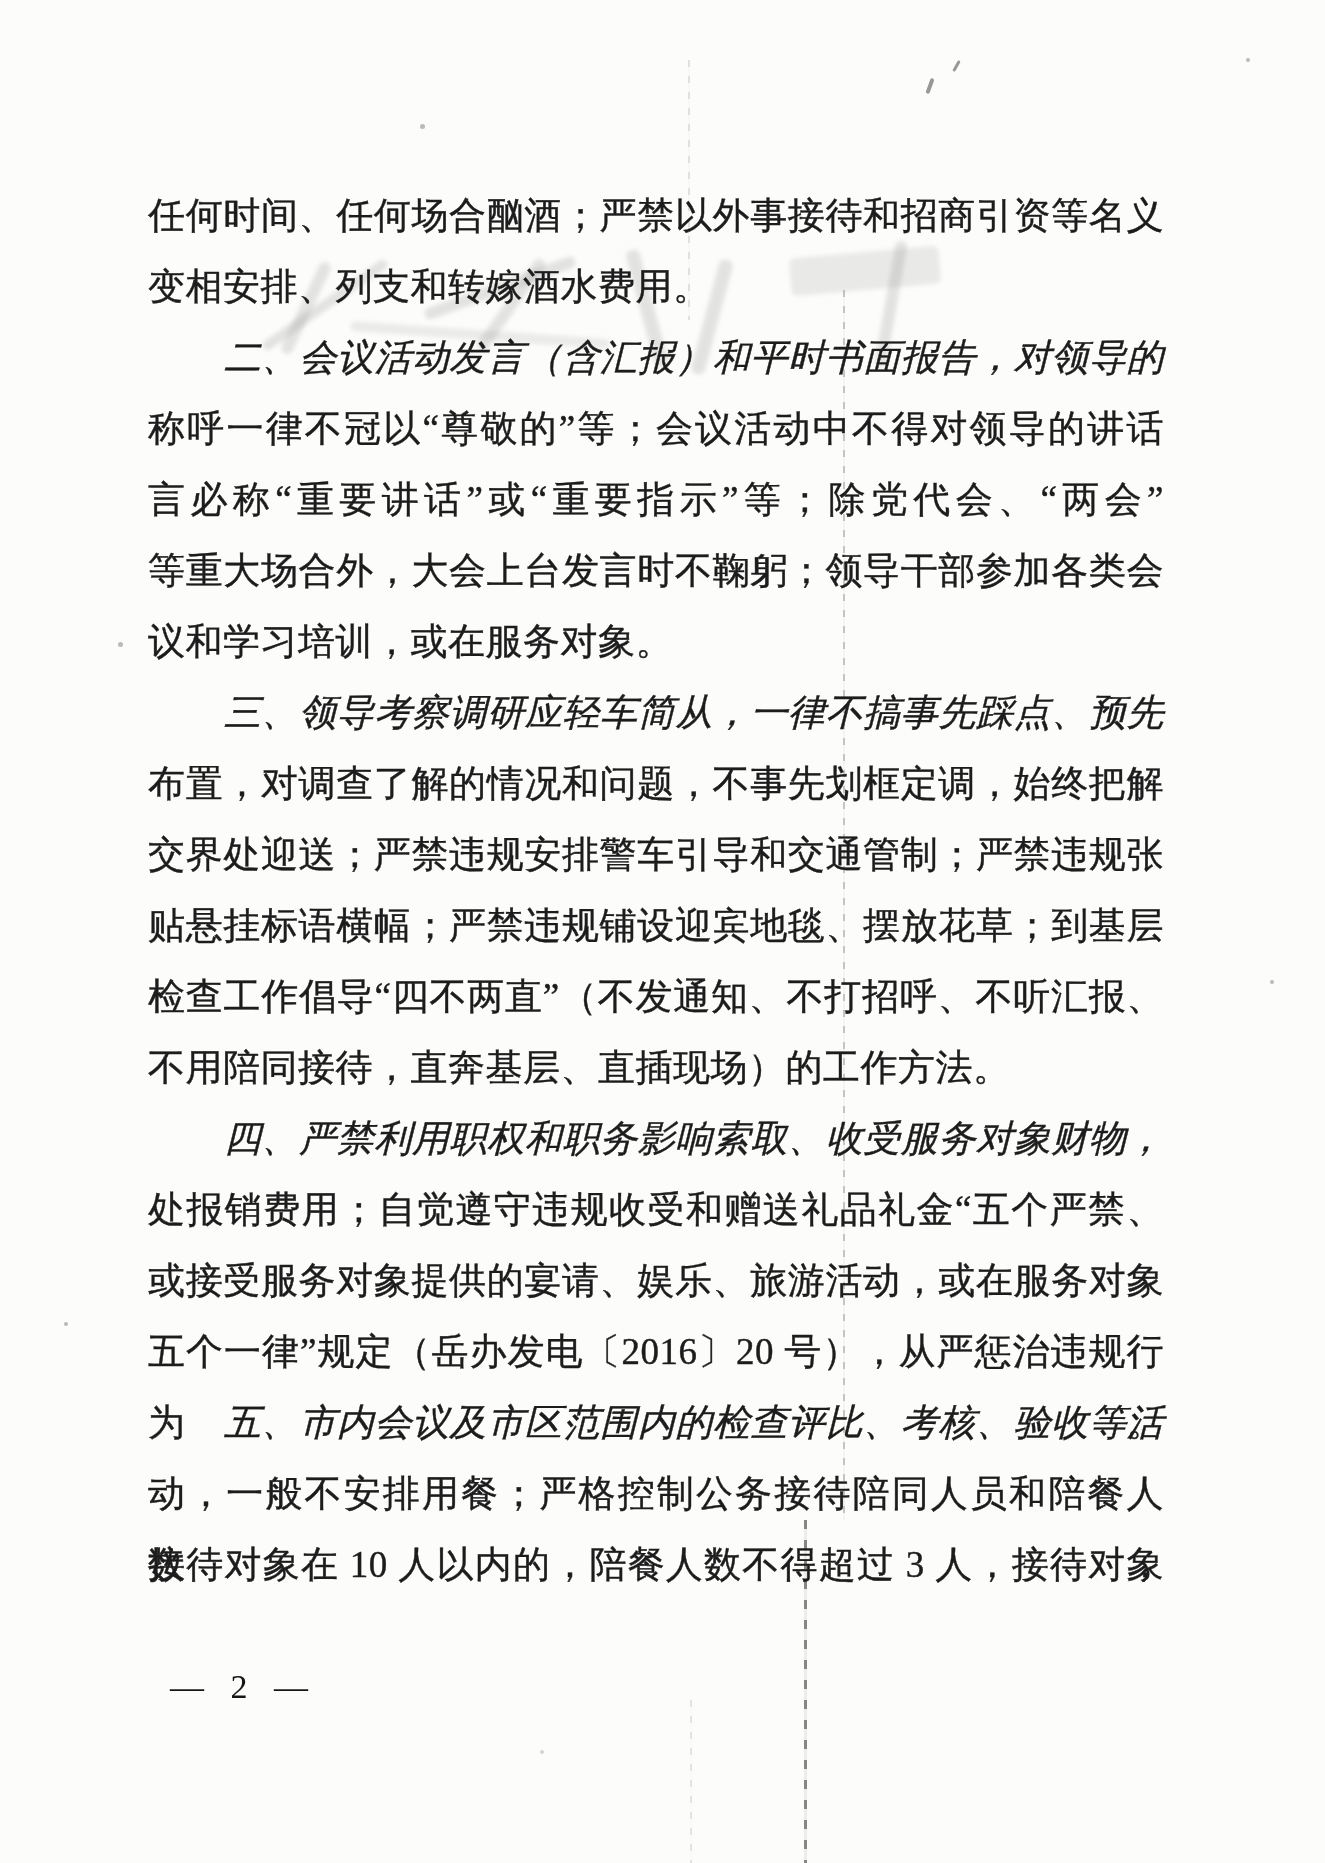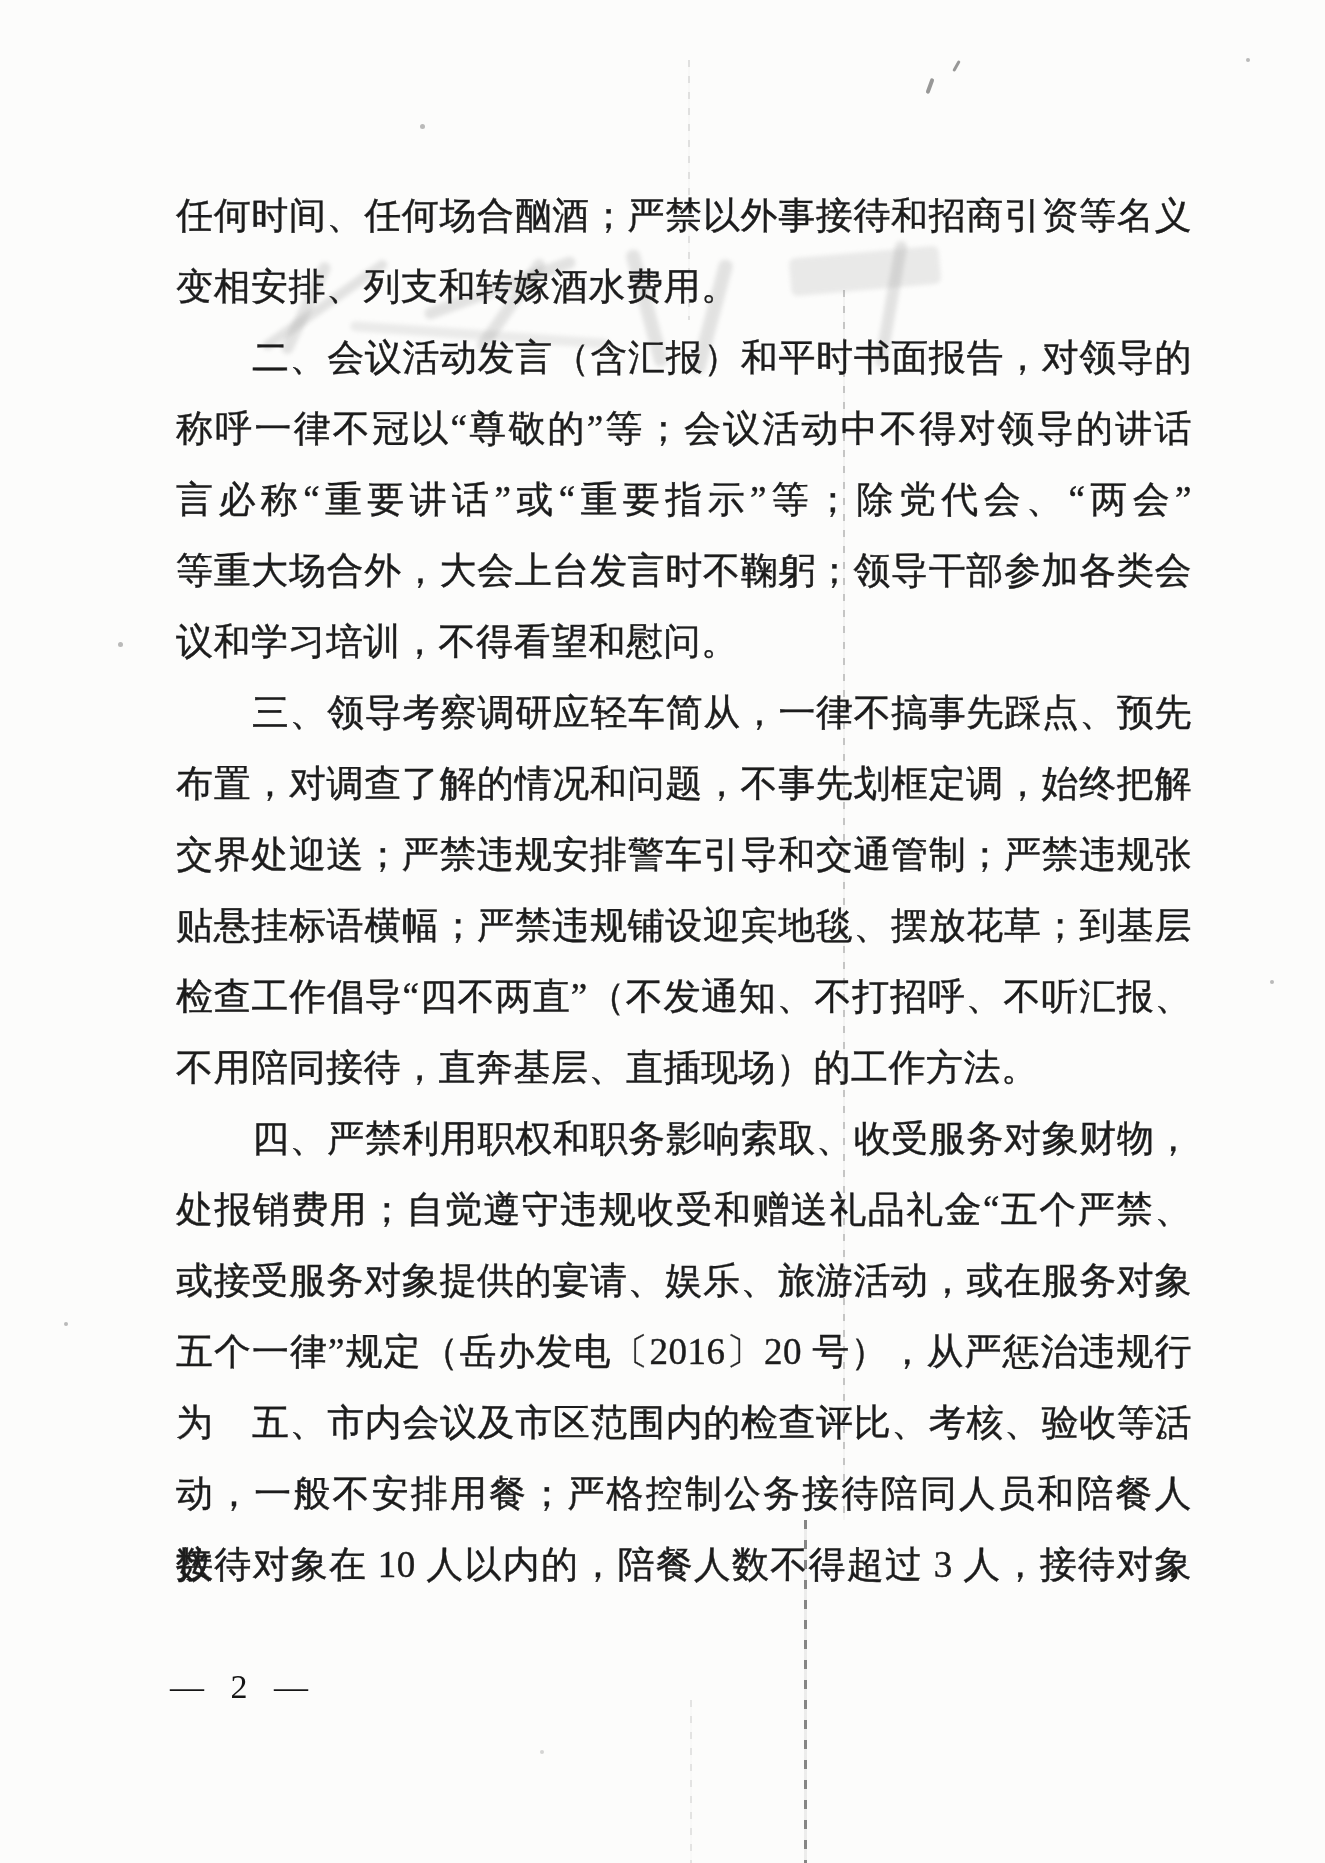--- a/index.html
+++ b/index.html
@@ -6,29 +6,29 @@
   body{
     width:1325px;height:1863px;
     background:#fcfcfb;
     font-family:"Liberation Serif","DejaVu Serif",serif;
     color:#1c1c1c;
     position:relative;overflow:hidden;
   }
   .page{position:absolute;inset:0;}
   
   .text-block{
-    position:absolute;left:148px;top:180px;width:1016px;margin-left:28px;
+    position:absolute;left:148px;top:180px;width:1016px;
   }
   .line{
     font-size:37px;line-height:71px;height:71px;
     text-align:justify;text-align-last:justify;
     letter-spacing:0.5px;
     -webkit-text-stroke:0.4px #222;
   }
-  .line.indent{text-indent:76px;}
+  .line.indent{text-indent:76px;font-style:italic;}
   .line.short{text-align:center;text-align-last:left;}
   
   .footer{
     position:absolute;left:170px;top:1668px;
     font-size:34px;letter-spacing:9px;color:#151515;
   }
   
   .artifact{position:absolute;pointer-events:none;}
   .stroke{
     background:#8a8a8a;opacity:.22;filter:blur(2px);border-radius:6px;
@@ -77,21 +77,21 @@
   <div class="artifact speck" style="left:64px;top:1322px;width:4px;height:4px;"></div>
   <div class="artifact speck" style="left:540px;top:1750px;width:4px;height:4px;opacity:.3;"></div>
 
   <div class="text-block">
       <div class="line">任何时间、任何场合酗酒；严禁以外事接待和招商引资等名义</div>
       <div class="line short">变相安排、列支和转嫁酒水费用。</div>
       <div class="line indent">二、会议活动发言（含汇报）和平时书面报告，对领导的</div>
       <div class="line">称呼一律不冠以“尊敬的”等；会议活动中不得对领导的讲话</div>
       <div class="line">言必称“重要讲话”或“重要指示”等；除党代会、“两会”</div>
       <div class="line">等重大场合外，大会上台发言时不鞠躬；领导干部参加各类会</div>
-      <div class="line short">议和学习培训，不得看望和慰问。</div>
+      <div class="line short">议和学习培训，或在服务对象。</div>
       <div class="line indent">三、领导考察调研应轻车简从，一律不搞事先踩点、预先</div>
       <div class="line">布置，对调查了解的情况和问题，不事先划框定调，始终把解</div>
       <div class="line">交界处迎送；严禁违规安排警车引导和交通管制；严禁违规张</div>
       <div class="line">贴悬挂标语横幅；严禁违规铺设迎宾地毯、摆放花草；到基层</div>
       <div class="line">检查工作倡导“四不两直”（不发通知、不打招呼、不听汇报、</div>
       <div class="line short">不用陪同接待，直奔基层、直插现场）的工作方法。</div>
       <div class="line indent">四、严禁利用职权和职务影响索取、收受服务对象财物，</div>
       <div class="line">处报销费用；自觉遵守违规收受和赠送礼品礼金“五个严禁、</div>
       <div class="line">或接受服务对象提供的宴请、娱乐、旅游活动，或在服务对象</div>
       <div class="line">五个一律”规定（岳办发电〔2016〕20 号），从严惩治违规行为。</div>

